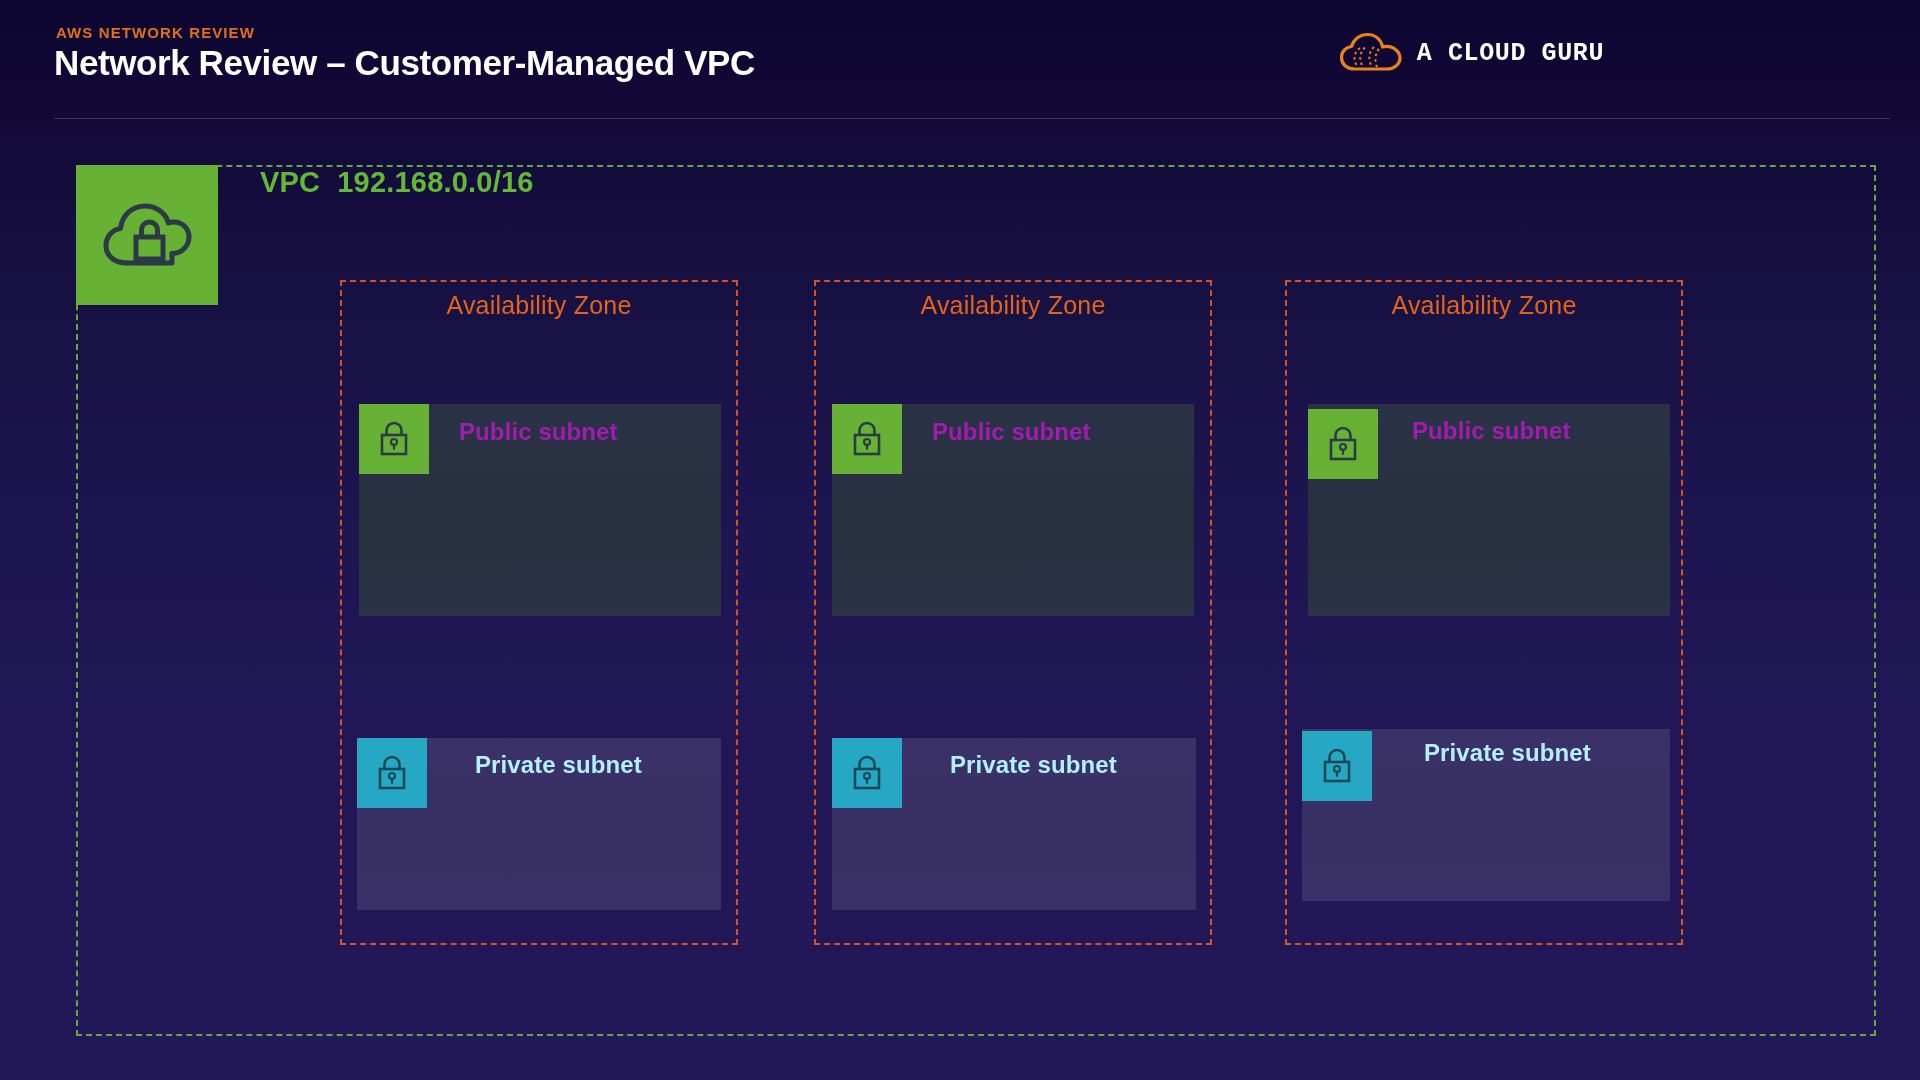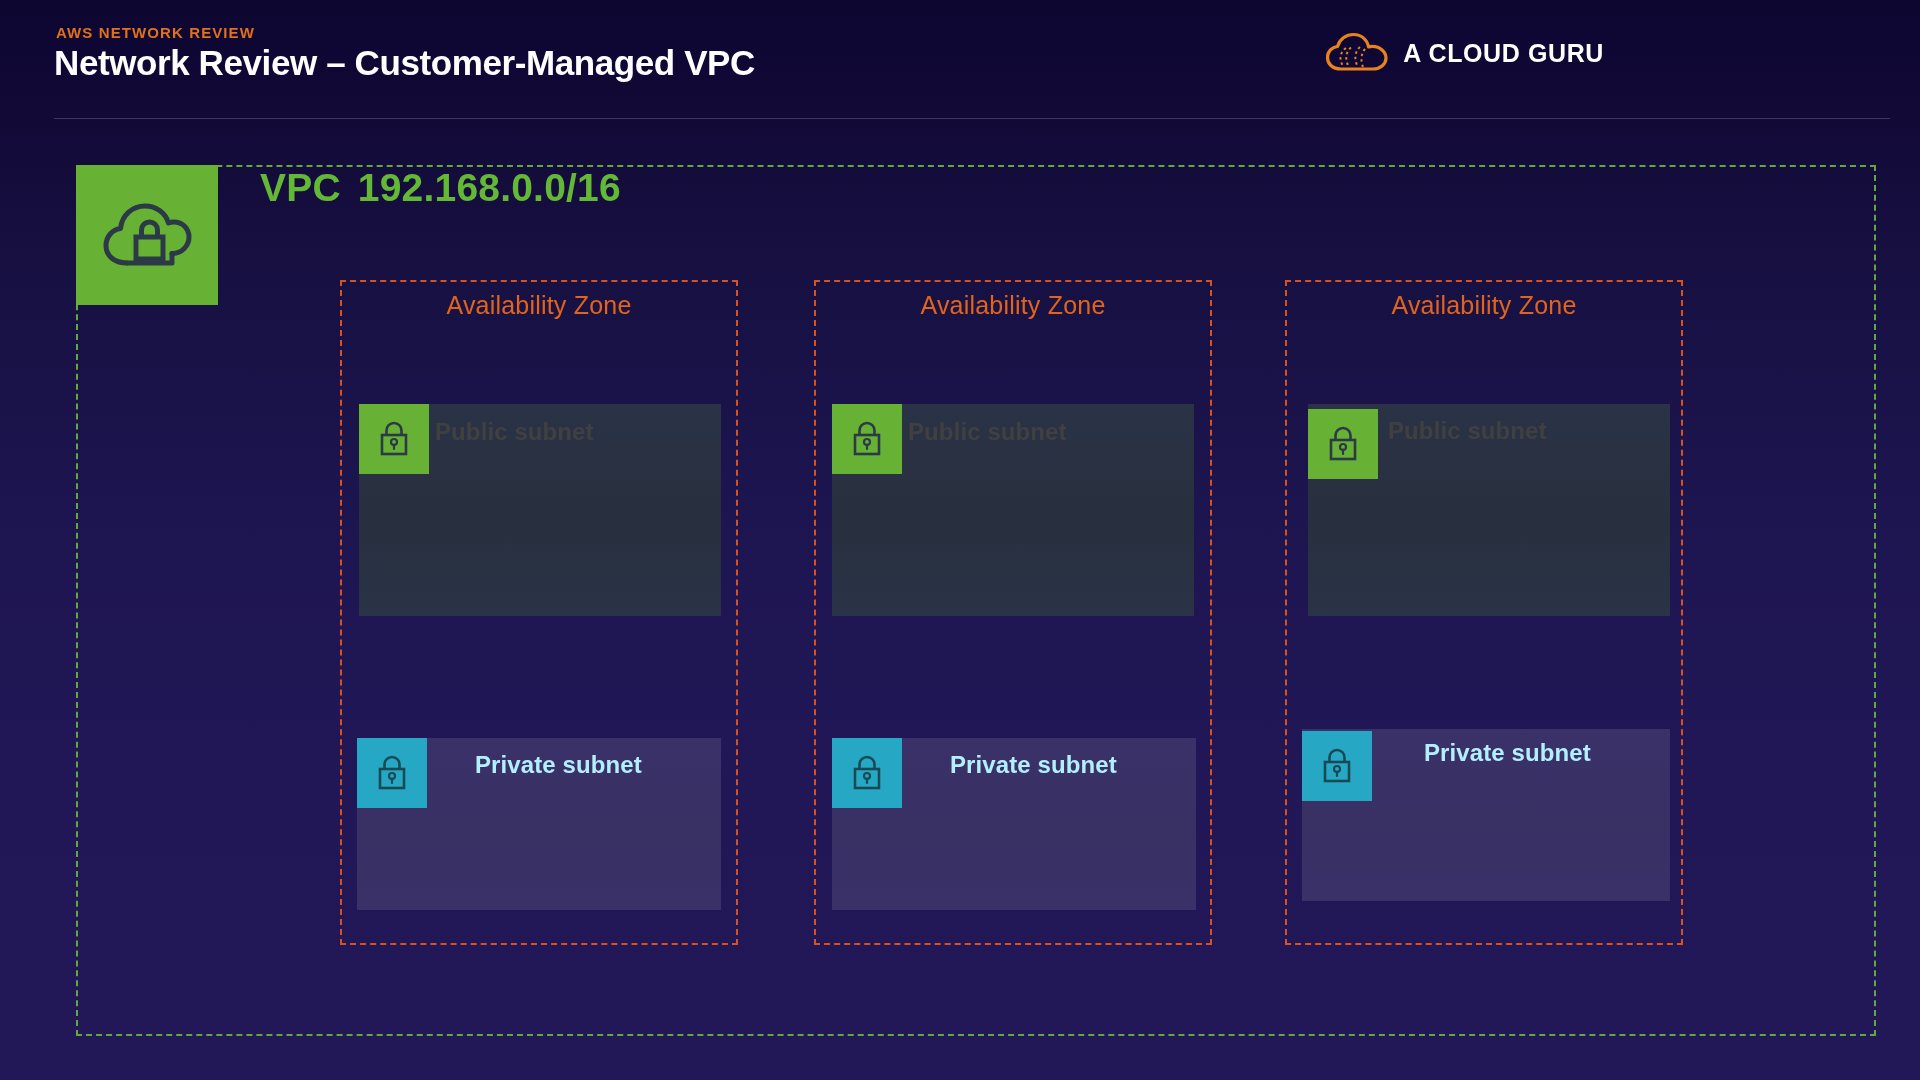--- a/index.html
+++ b/index.html
@@ -66,20 +66,21 @@
 
   
   #brand {
     position: absolute;
     right: 44px;
     top: 30px;
     height: 46px;
     display: flex;
     align-items: center;
     gap: 13px;
+    font-family: Liberation Mono, monospace;
   }
   #brand-logo { width: 66px; height: 44px; display: block; }
   #brand-text {
     font-size: 25px;
     font-weight: bold;
     letter-spacing: 0.6px;
     color: #ffffff;
     white-space: nowrap;
   }
 
@@ -103,21 +104,21 @@
     display: flex;
     align-items: center;
     justify-content: center;
   }
   #vpc-icon svg { width: 92px; height: 76px; display: block; }
 
   #vpc-label {
     position: absolute;
     left: 260px;
     top: 166px;
-    font-size: 39px;
+    font-size: 29px;
     font-weight: bold;
     color: #63b935;
     letter-spacing: 0.2px;
     white-space: nowrap;
   }
   #vpc-label .cidr { margin-left: 17px; }
 
   
   .az {
     position: absolute;
@@ -170,21 +171,21 @@
   .subnet.private .subnet-icon { background: #26a8c4; }
   .subnet-icon svg { width: 30px; height: 36px; display: block; }
 
   .subnet-label {
     position: absolute;
     font-size: 24px;
     font-weight: bold;
     white-space: nowrap;
     letter-spacing: 0.1px;
   }
-  .subnet.public  .subnet-label { color: #404040; }
+  .subnet.public  .subnet-label { color: #a21caf; margin-left: 24px; }
   .subnet.private .subnet-label { color: #b3f0ff; margin-left: 20px; }
 
   
   #sub-pub-0, #sub-pub-1 { left: 359px; top: 404px; width: 362px; height: 212px; }
   #sub-pub-1 { left: 832px; }
   #sub-pub-0 .subnet-panel, #sub-pub-1 .subnet-panel { width: 362px; height: 212px; }
   #sub-pub-0 .subnet-icon,  #sub-pub-1 .subnet-icon  { left: 0px; top: 0px; width: 70px; height: 70px; }
   #sub-pub-0 .subnet-label, #sub-pub-1 .subnet-label { left: 76px; top: 14px; }
 
   #sub-priv-0, #sub-priv-1 { left: 357px; top: 738px; width: 364px; height: 172px; }

